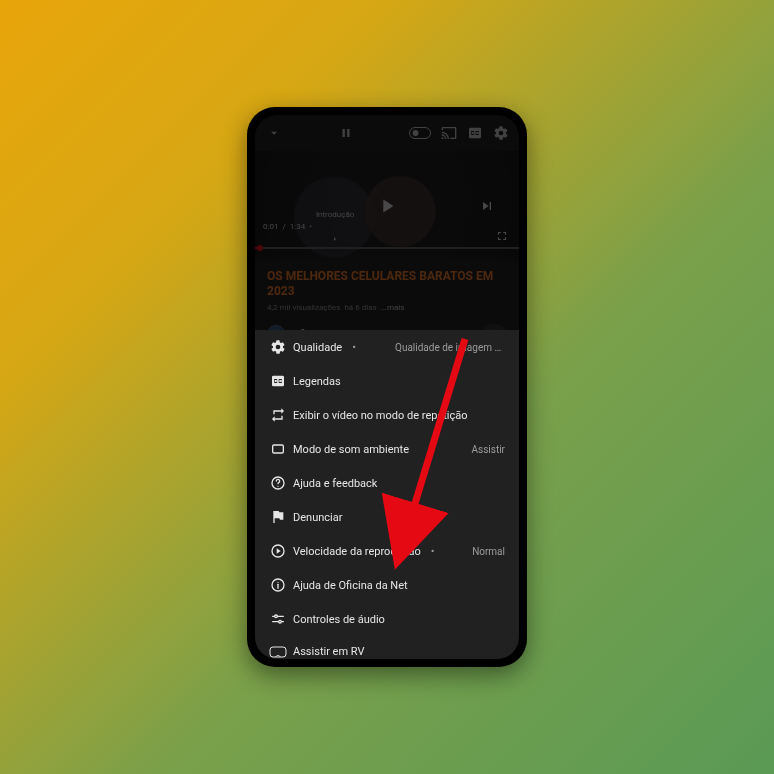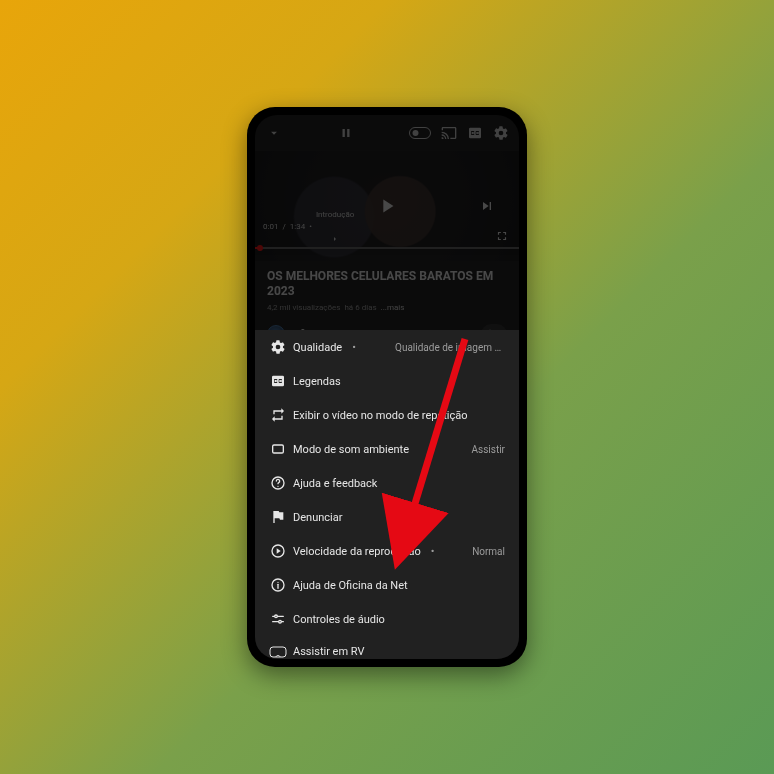--- a/index.html
+++ b/index.html
@@ -23,21 +23,21 @@
      linear-gradient(#000,#000);opacity:.6;}
   .play-center{position:absolute;left:50%;top:50%;transform:translate(-50%,-50%);}
   .play-next{position:absolute;right:24px;top:50%;transform:translateY(-50%);}
   .time-row{position:absolute;left:8px;bottom:18px;display:flex;align-items:center;gap:4px;font-size:8px;color:#d8d8d8;}
   .chap-chip{display:flex;align-items:center;gap:16px;flex-direction:column;}
   .fs-icn{position:absolute;right:10px;bottom:18px;}
   .progress{position:absolute;left:0;right:0;bottom:12px;height:2px;background:#5a5a5a;}
   .progress .p{height:100%;width:2%;background:#ff0000;position:relative;}
   .progress .p::after{content:"";position:absolute;right:-3px;top:-2px;width:6px;height:6px;border-radius:50%;background:#ff0000;}
   .meta{padding:8px 12px 6px;}
-  .title{font-size:12px;font-weight:700;color:#e5e5e5;line-height:1.25;}
+  .title{font-size:12px;font-weight:700;color:#f97316;line-height:1.25;}
   .stats{font-size:8px;color:#9a9a9a;margin-top:4px;}
   .more{color:#cfcfcf;text-align:right;}
   .channel-row{display:flex;align-items:center;padding:6px 12px;gap:8px;}
   .avatar{width:18px;height:18px;border-radius:50%;background:radial-gradient(circle at 45% 45%,#3b6ea5,#0e2238);border:1px solid #3b6ea5;box-sizing:border-box;}
   .ch-name{font-size:10px;color:#e4e4e4;}
   .ch-subs{font-size:9px;color:#8c8c8c;margin-left:4px;}
   .bell{margin-left:auto;width:26px;height:20px;border-radius:12px;background:#1e1e1e;display:flex;align-items:center;justify-content:center;}
   
   .sheet{position:absolute;left:0;right:0;bottom:0;top:215px;background:#212121;}
   .item{display:flex;align-items:center;padding:9px 14px;gap:6px;font-size:11px;color:#e6e6e6;}

